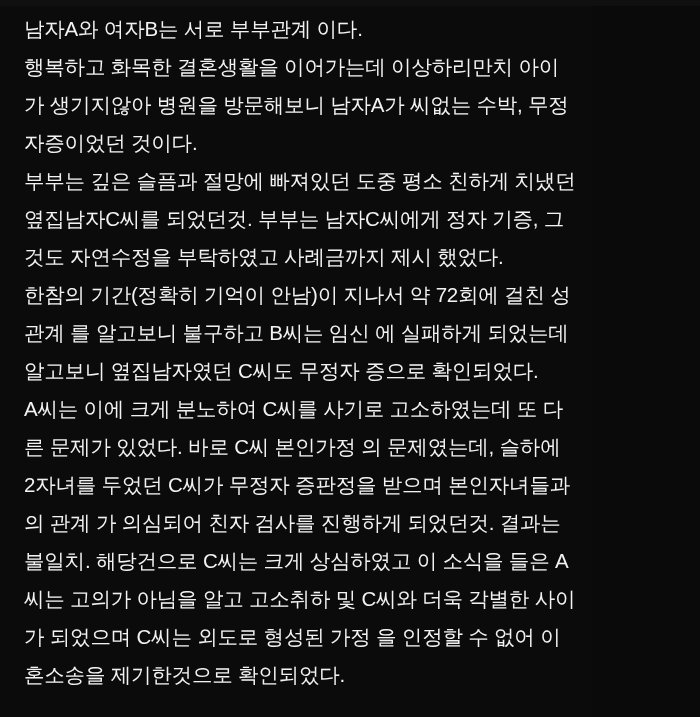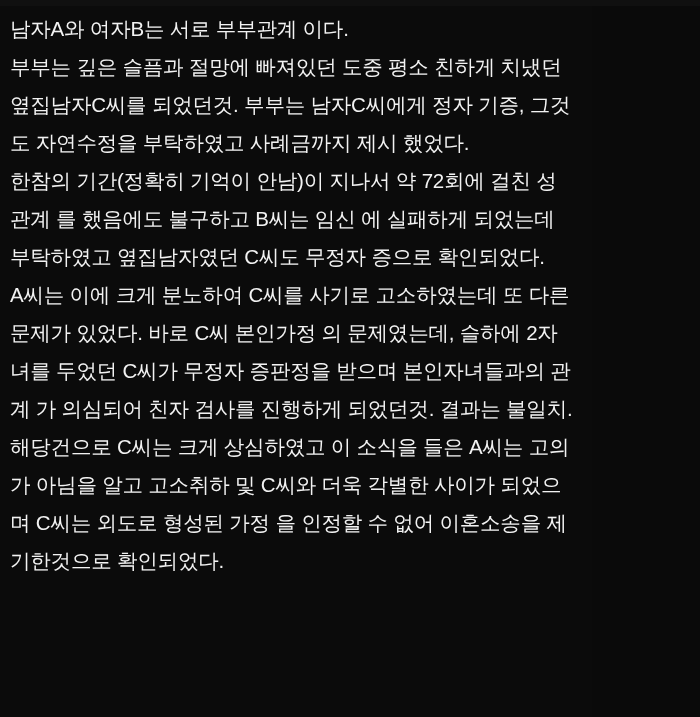--- a/index.html
+++ b/index.html
@@ -12,21 +12,21 @@
     height: 717px;
     overflow: hidden;
     font-family: "Liberation Sans", "DejaVu Sans", sans-serif;
   }
   .page {
     position: relative;
     width: 592px;
     height: 717px;
     background: #0b0b0b;
     box-sizing: border-box;
-    padding: 10px 16px 10px 10px;
+    padding: 10px 16px 10px 24px;
   }
   .topstrip {
     position: absolute;
     top: 0;
     left: 0;
     width: 700px;
     height: 6px;
     background: #101010;
   }
   .body-text {
@@ -43,17 +43,18 @@
   }
 </style>
 </head>
 <body>
 
 <div class="page">
   <div class="topstrip"></div>
 
   <div class="body-text">
     <p class="para">남자A와 여자B는 서로 부부관계 이다.</p>
+    <p class="para">행복하고 화목한 결혼생활을 이어가는데 이상하리만치 아이가 생기지않아 병원을 방문해보니 남자A가 씨없는 수박, 무정자증이었던 것이다.</p>
     <p class="para">부부는 깊은 슬픔과 절망에 빠져있던 도중 평소 친하게 치냈던 옆집남자C씨를 되었던것. 부부는 남자C씨에게 정자 기증, 그것도 자연수정을 부탁하였고 사례금까지 제시 했었다.</p>
-    <p class="para">한참의 기간(정확히 기억이 안남)이 지나서 약 72회에 걸친 성관계 를 했음에도 불구하고 B씨는 임신 에 실패하게 되었는데 부탁하였고 옆집남자였던 C씨도 무정자 증으로 확인되었다.</p>
+    <p class="para">한참의 기간(정확히 기억이 안남)이 지나서 약 72회에 걸친 성관계 를 알고보니 불구하고 B씨는 임신 에 실패하게 되었는데 알고보니 옆집남자였던 C씨도 무정자 증으로 확인되었다.</p>
     <p class="para">A씨는 이에 크게 분노하여 C씨를 사기로 고소하였는데 또 다른 문제가 있었다. 바로 C씨 본인가정 의 문제였는데, 슬하에 2자녀를 두었던 C씨가 무정자 증판정을 받으며 본인자녀들과의 관계 가 의심되어 친자 검사를 진행하게 되었던것. 결과는 불일치. 해당건으로 C씨는 크게 상심하였고 이 소식을 들은 A씨는 고의가 아님을 알고 고소취하 및 C씨와 더욱 각별한 사이가 되었으며 C씨는 외도로 형성된 가정 을 인정할 수 없어 이혼소송을 제기한것으로 확인되었다.</p>
   </div>
 </div>
 
 </body></html>

